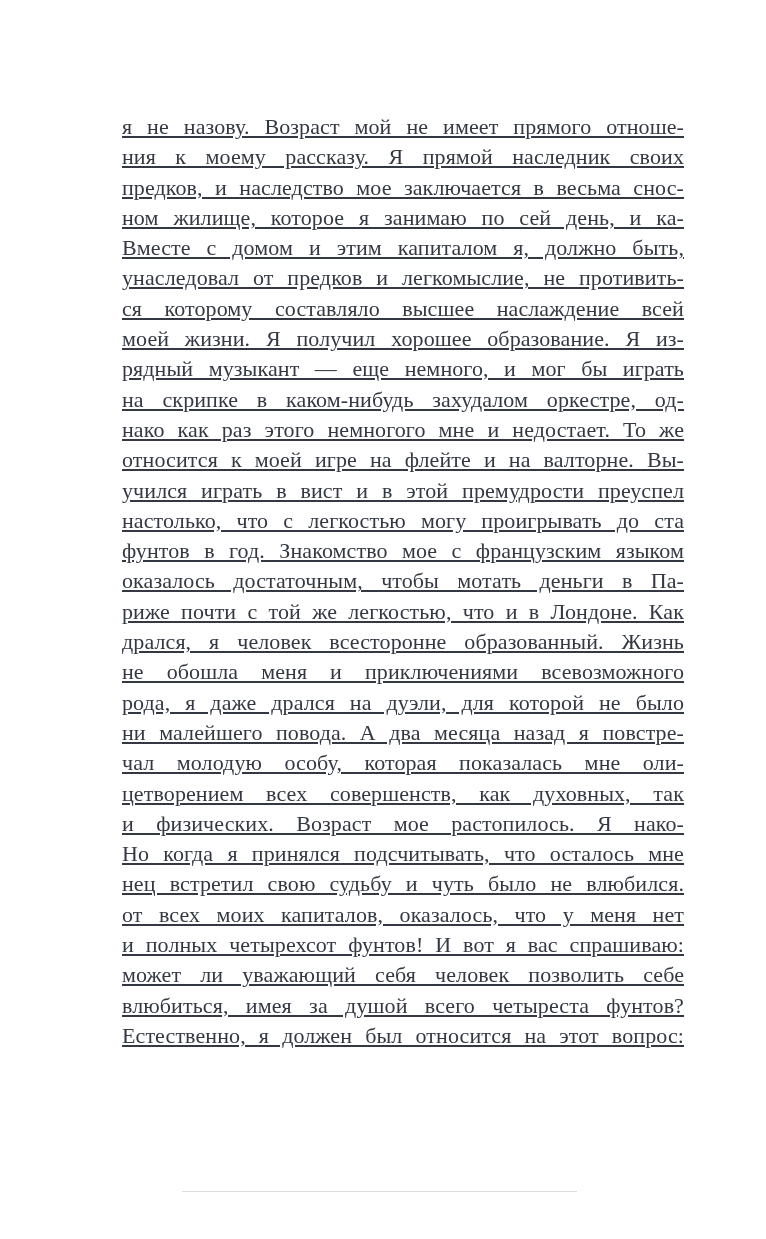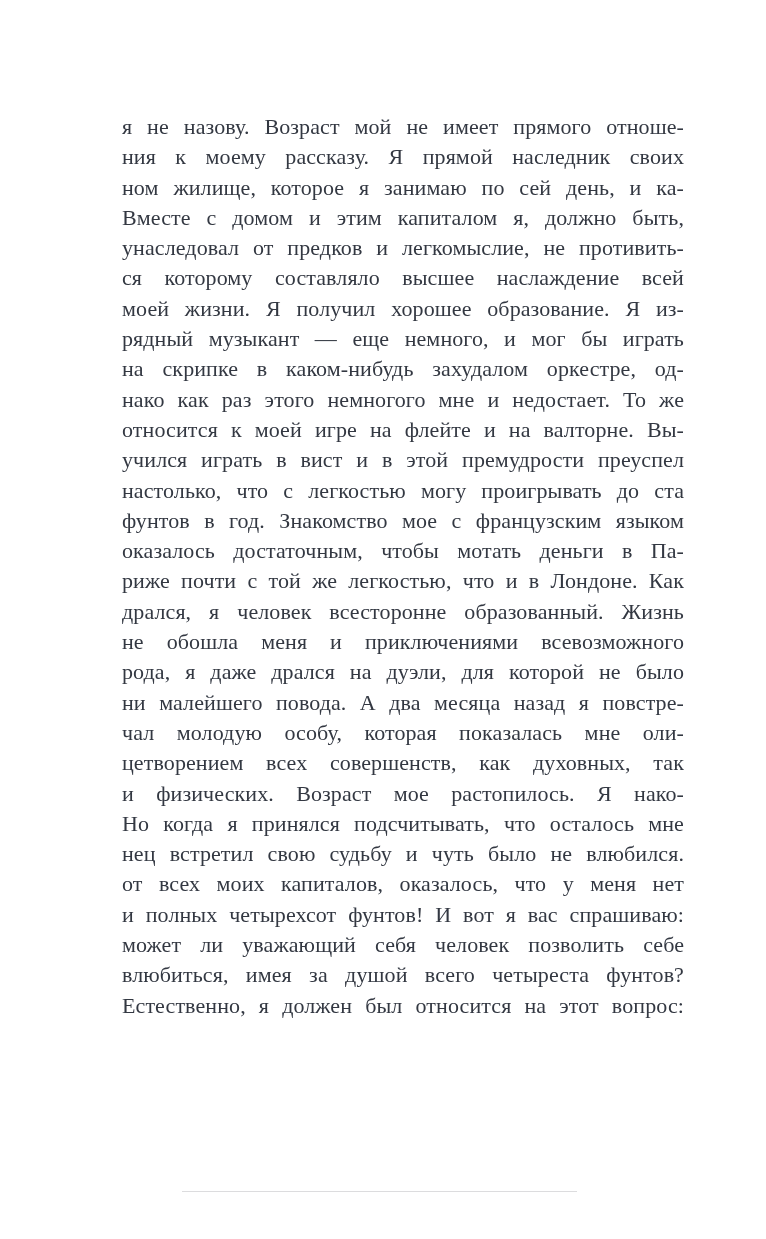--- a/index.html
+++ b/index.html
@@ -25,20 +25,21 @@
     width: 562px;
   }
   .text-line {
     font-size: 22px;
     line-height: 30.3px;
     color: var(--color-text, #333842);
     text-align: justify;
     text-align-last: justify;
     white-space: normal;
     letter-spacing: 0.1px;
+    text-decoration: underline;
   }
   .page-number {
     position: absolute;
     left: 122px;
     top: 1118px;
     width: 562px;
     text-align: center;
     font-size: 20px;
     color: var(--color-text, #333842);
   }
@@ -52,20 +53,21 @@
   }
 </style>
 </head>
 <body>
 
 <div class="page">
 
   <div class="text-block">
       <div class="text-line">я не назову. Возраст мой не имеет прямого отноше-</div>
       <div class="text-line">ния к моему рассказу. Я прямой наследник своих</div>
+      <div class="text-line">предков, и наследство мое заключается в весьма снос-</div>
       <div class="text-line">ном жилище, которое я занимаю по сей день, и ка-</div>
       <div class="text-line">Вместе с домом и этим капиталом я, должно быть,</div>
       <div class="text-line">унаследовал от предков и легкомыслие, не противить-</div>
       <div class="text-line">ся которому составляло высшее наслаждение всей</div>
       <div class="text-line">моей жизни. Я получил хорошее образование. Я из-</div>
       <div class="text-line">рядный музыкант — еще немного, и мог бы играть</div>
       <div class="text-line">на скрипке в каком-нибудь захудалом оркестре, од-</div>
       <div class="text-line">нако как раз этого немногого мне и недостает. То же</div>
       <div class="text-line">относится к моей игре на флейте и на валторне. Вы-</div>
       <div class="text-line">учился играть в вист и в этой премудрости преуспел</div>

